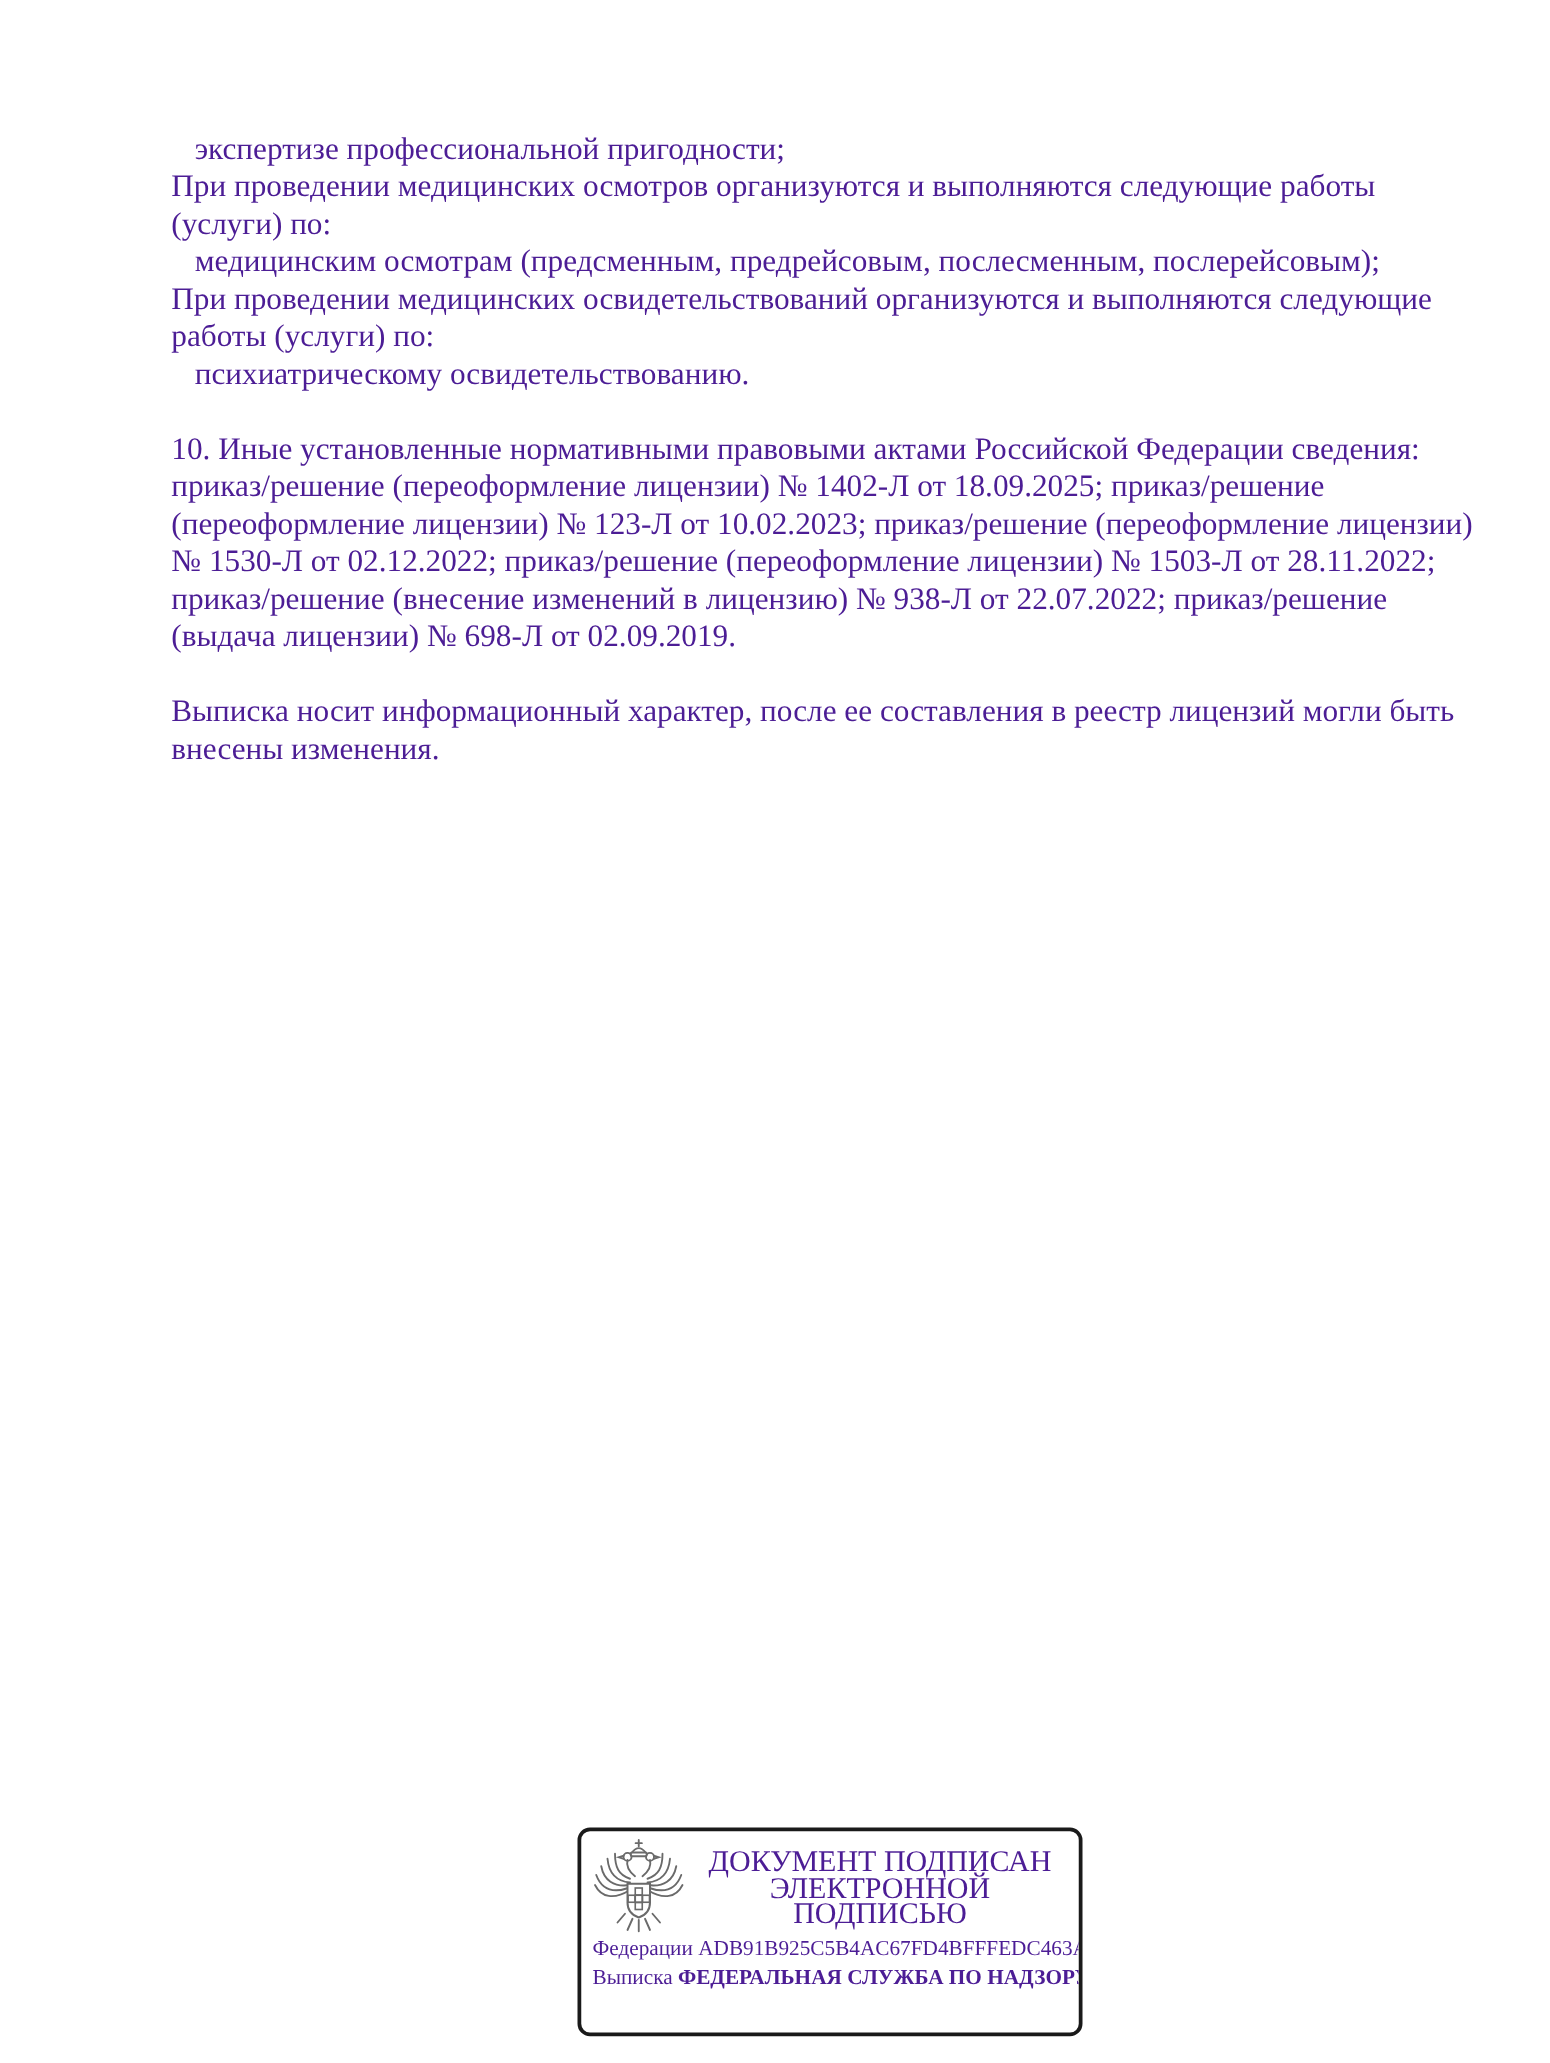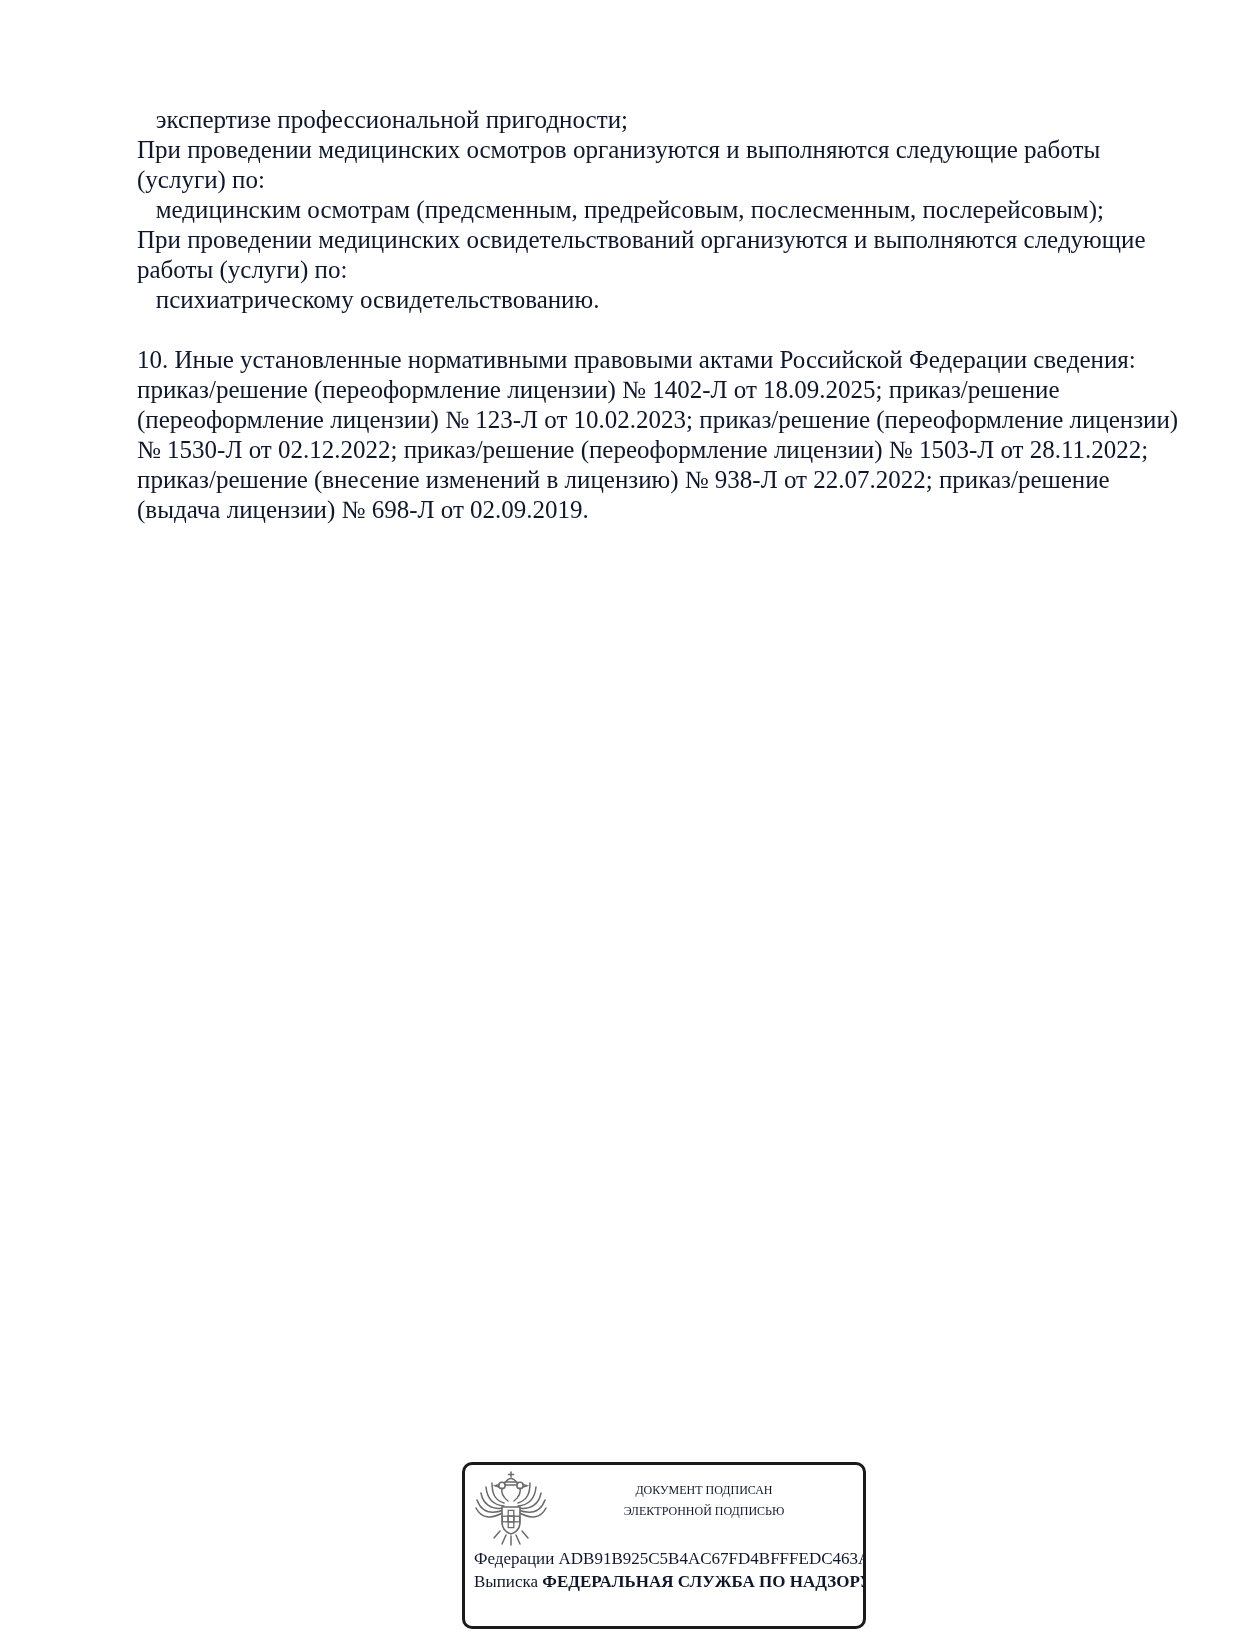--- a/index.html
+++ b/index.html
@@ -2,21 +2,21 @@
 <html><head>
 <meta charset="utf-8">
 <style>
   html, body { margin: 0; padding: 0; background: #ffffff; }
   .page {
     position: relative;
     width: 1240px;
     height: 1650px;
     background: #ffffff;
     font-family: "Liberation Serif", serif;
-    color: #0f172a;
+    color: #4c1d95;
     overflow: hidden;
   }
   .doc-text {
     position: absolute;
     left: 137px;
     top: 105px;
     font-size: 25px;
     line-height: 30px;
   }
   .para {
@@ -41,21 +41,21 @@
     top: 5px;
     width: 76px;
     height: 80px;
   }
   .stamp-title {
     position: absolute;
     left: 86px;
     right: 6px;
     top: 15px;
     text-align: center;
-    font-size: 12px;
+    font-size: 24px;
     line-height: 20.5px;
     white-space: pre-line;
   }
   .stamp-info {
     position: absolute;
     left: 9px;
     right: 0;
     top: 83px;
     font-size: 17px;
     line-height: 22.5px;
@@ -78,20 +78,22 @@
    медицинским осмотрам (предсменным, предрейсовым, послесменным, послерейсовым);
 При проведении медицинских освидетельствований организуются и выполняются следующие
 работы (услуги) по:
    психиатрическому освидетельствованию.</p>
     <p class="para">10. Иные установленные нормативными правовыми актами Российской Федерации сведения:
 приказ/решение (переоформление лицензии) № 1402-Л от 18.09.2025; приказ/решение
 (переоформление лицензии) № 123-Л от 10.02.2023; приказ/решение (переоформление лицензии)
 № 1530-Л от 02.12.2022; приказ/решение (переоформление лицензии) № 1503-Л от 28.11.2022;
 приказ/решение (внесение изменений в лицензию) № 938-Л от 22.07.2022; приказ/решение
 (выдача лицензии) № 698-Л от 02.09.2019.</p>
+    <p class="para">Выписка носит информационный характер, после ее составления в реестр лицензий могли быть
+внесены изменения.</p>
   </div>
 
   <div class="stamp">
 
     <svg class="emblem" viewBox="0 0 76 80" xmlns="http://www.w3.org/2000/svg">
       <g stroke="#6a6a6a" fill="none" stroke-width="1.5" stroke-linecap="round">
 
         <path d="M31,42 C18,50 8,48 3,38"></path>
         <path d="M31,40 C17,45 8,41 4,30"></path>
         <path d="M31,38 C18,40 10,34 8,23"></path>

